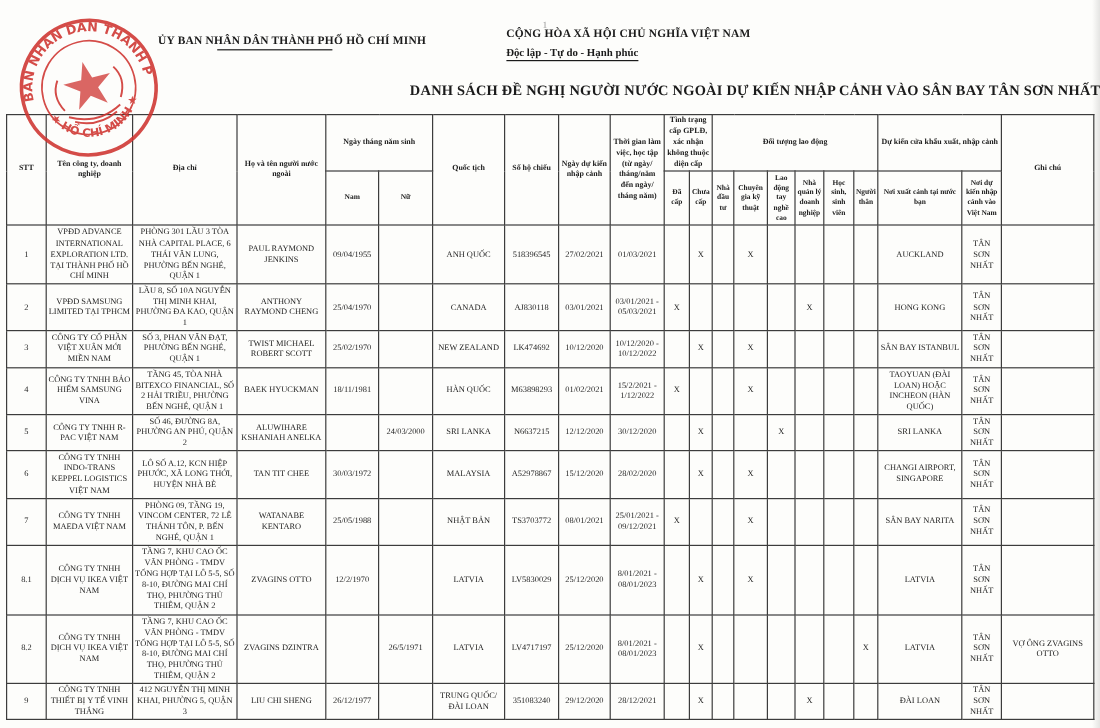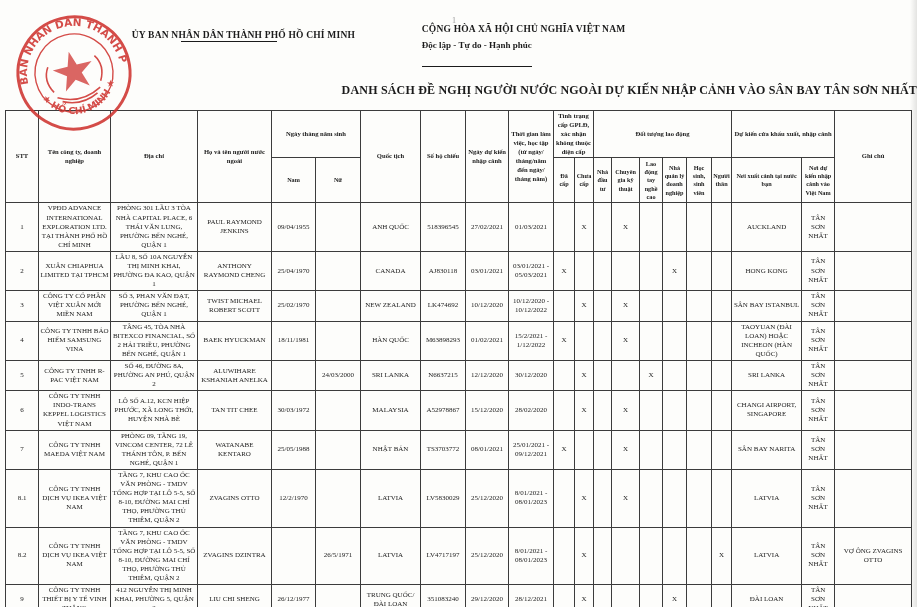--- a/index.html
+++ b/index.html
@@ -7,21 +7,21 @@
     position:relative; width:917px; height:607px; overflow:hidden;
     background:#fdfdfb; font-family:"Liberation Serif", serif; color:#1b1b1b;
   }
   .page-number { position:absolute; top:16px; left:452px; font-size:8px; color:#9a9a9a; }
   .doc-header { display:flex; padding-top:24px; }
   .header-left { width:46%; text-align:center; }
   .header-right { width:54%; text-align:left; }
   .org-name { font-size:9.5px; font-weight:bold; letter-spacing:.2px; display:inline-block; position:relative; margin-left:36px;padding-left:29px; }
   .org-name::after { content:""; position:absolute; left:50%; transform:translateX(-50%); bottom:-2px; width:96px; border-bottom:1px solid #1b1b1b; }
   .motto-line1 { font-size:9.5px; font-weight:bold; letter-spacing:.2px; }
-  .motto-line2 { font-size:9px; font-weight:bold; display:inline-block; border-bottom:1px solid #1b1b1b; padding-bottom:16px; margin-top:0; }
+  .motto-line2 { font-size:9px; font-weight:bold; display:inline-block; border-bottom:1px solid #1b1b1b; padding-bottom:1px; margin-top:0; }
   .doc-title { text-align:right; font-size:12px; font-weight:bold; margin-top:16px; letter-spacing:.2px; }
   .doc-subtitle { text-align:center; font-size:10px; font-style:italic; margin-top:6px; }
   .handwritten { color:#2433b6; font-family:"DejaVu Sans", sans-serif; font-style:italic; font-weight:bold; font-size:11px; letter-spacing:1px; position:relative; top:-1px; }
   
   .stamp { position:absolute; left:14px; top:13px; width:120px; height:120px; transform:rotate(-14deg); opacity:.88; pointer-events:none; }
   
   table.main { border-collapse:collapse; table-layout:fixed; width:906px; margin:12px 0 0 5px; }
   table.main th, table.main td { border:1px solid #3c3c3c; text-align:center; vertical-align:middle; padding:1px; overflow:hidden; }
   table.main th { font-weight:bold; font-size:6.6px; line-height:1.35; }
   table.main tr.h1 th { height:40px; }
@@ -159,21 +159,21 @@
           <td></td>
           <td></td>
           <td></td>
           <td></td>
           <td>AUCKLAND</td>
           <td>TÂN SƠN NHẤT</td>
           <td></td>
         </tr>
         <tr>
           <td>2</td>
-          <td>XUÂN CHIAPHUA LIMITED TẠI TPHCM</td>
+          <td>VPĐD SAMSUNG LIMITED TẠI TPHCM</td>
           <td>LẦU 8, SỐ 10A NGUYỄN THỊ MINH KHAI, PHƯỜNG ĐA KAO, QUẬN 1</td>
           <td>ANTHONY RAYMOND CHENG</td>
           <td>25/04/1970</td>
           <td></td>
           <td>CANADA</td>
           <td>AJ830118</td>
           <td>03/01/2021</td>
           <td>03/01/2021 - 05/03/2021</td>
           <td>X</td>
           <td></td>

